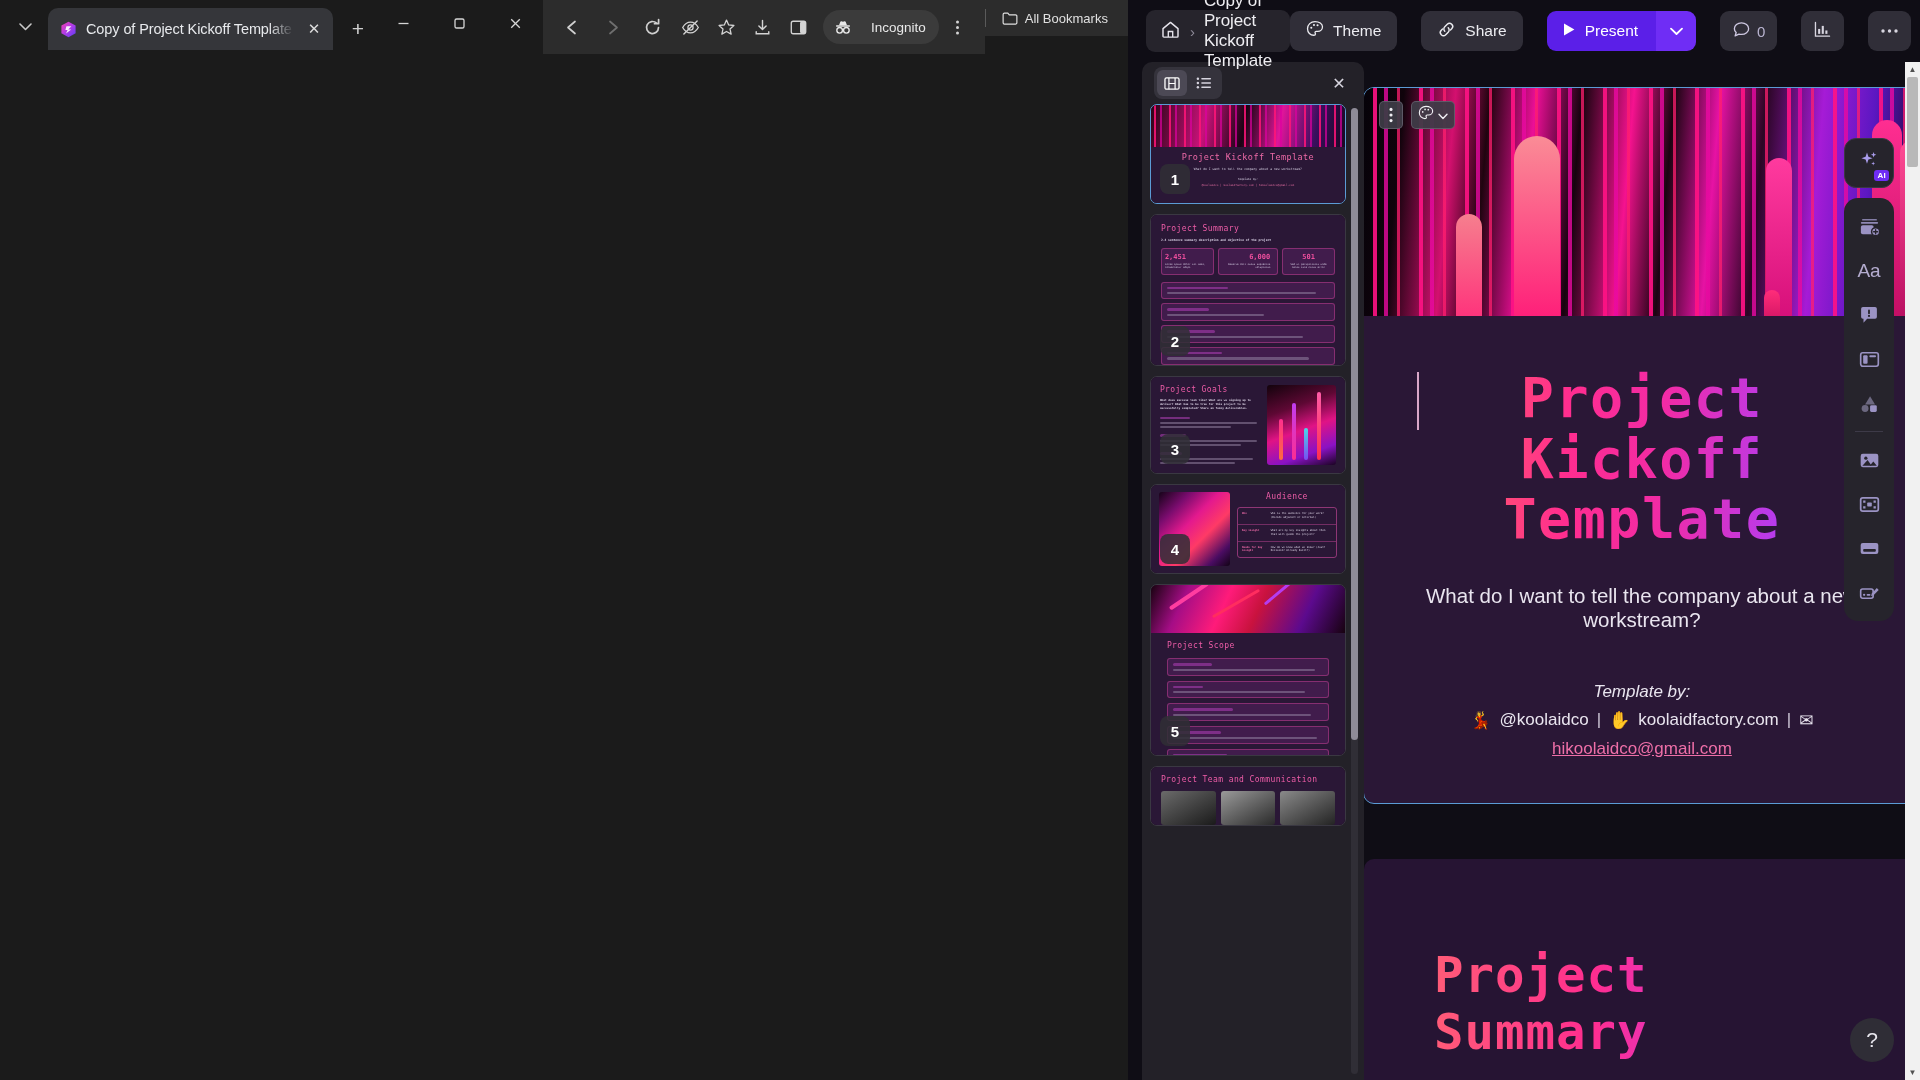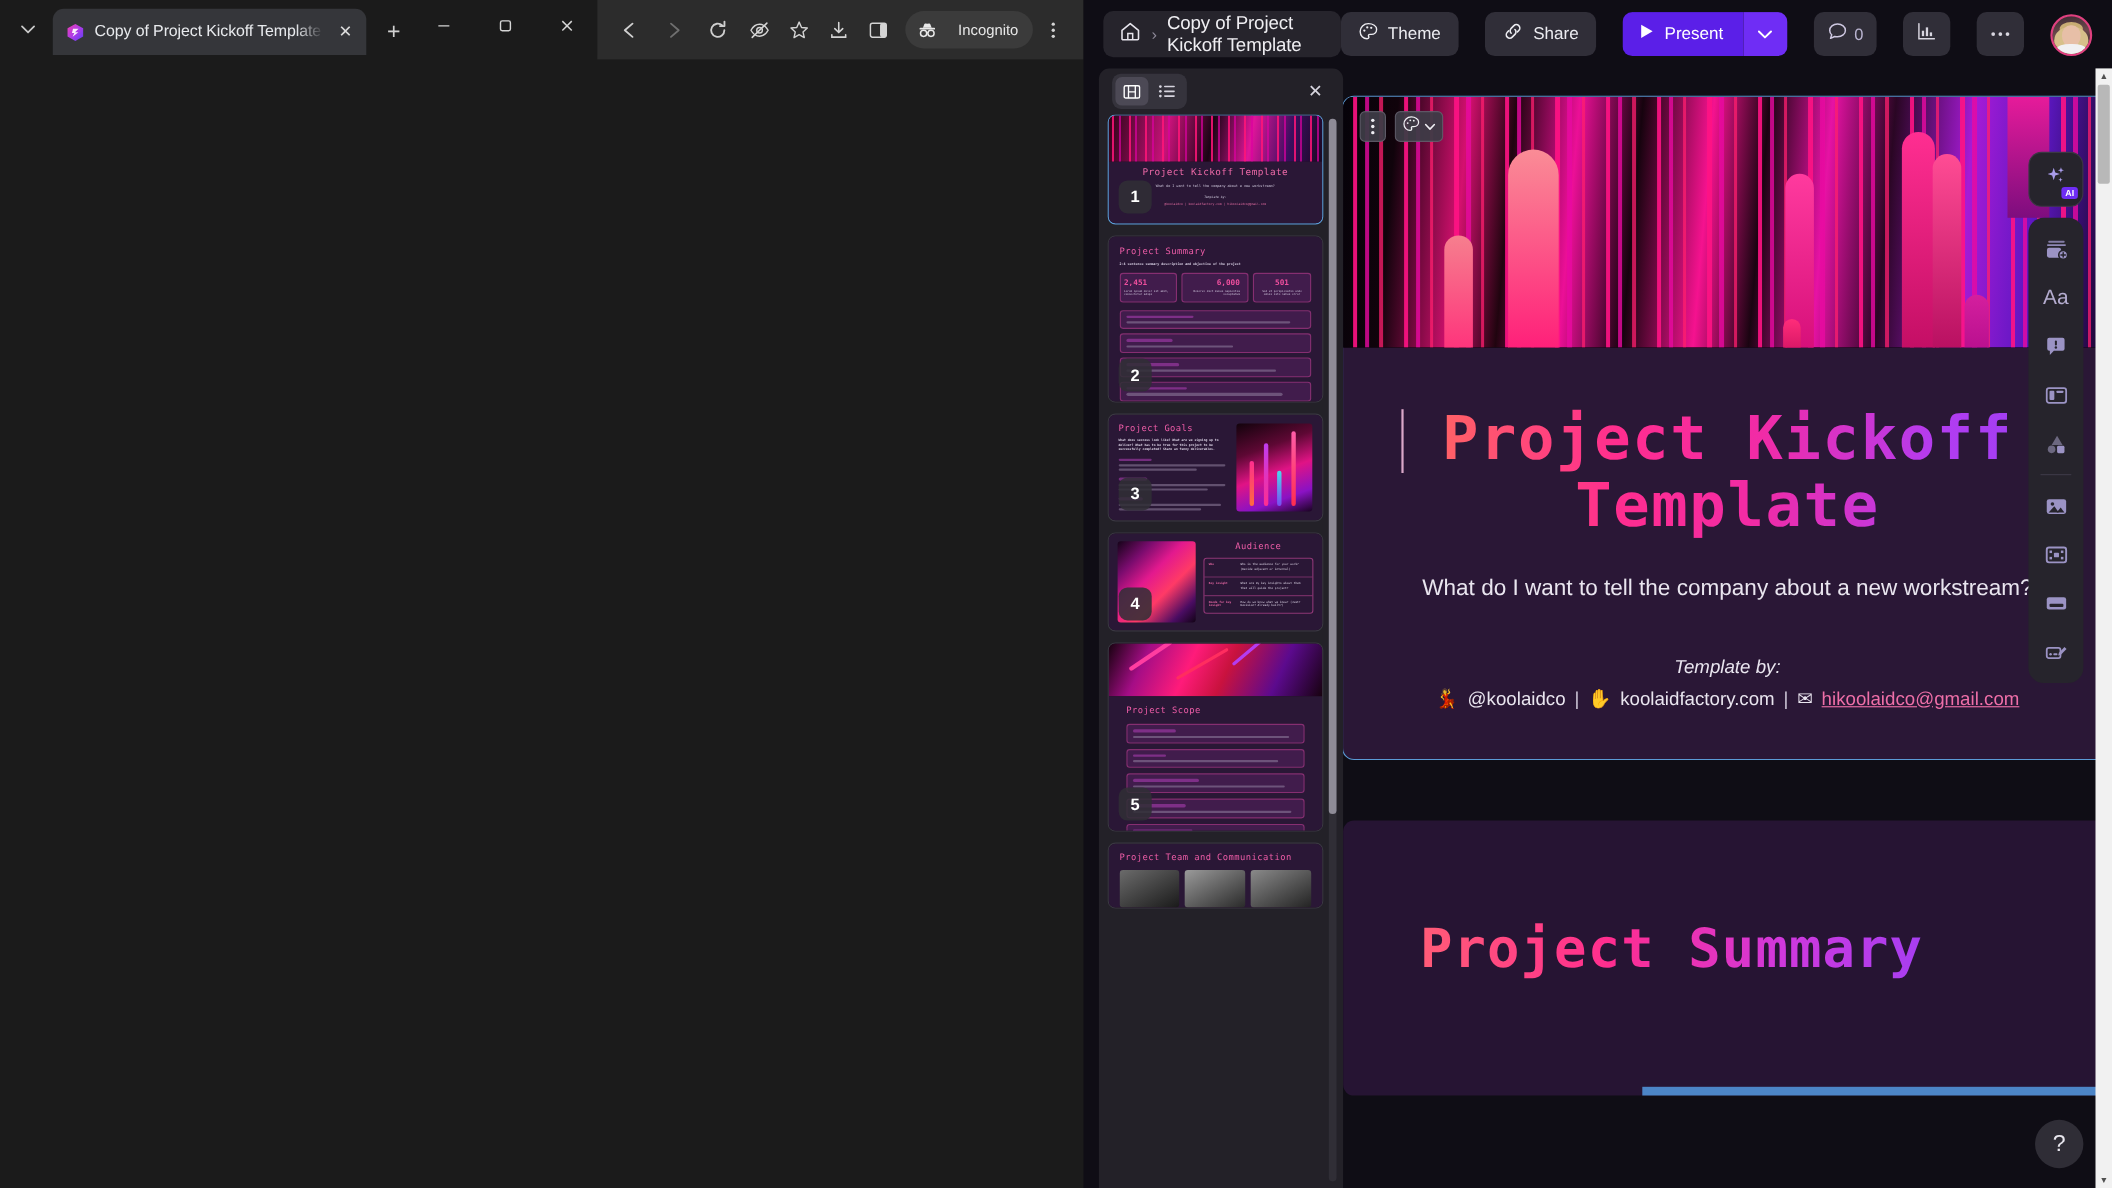--- a/index.html
+++ b/index.html
@@ -428,20 +428,29 @@
     </div>
     <div class="tb-icon">
       <svg width="17" height="17" viewBox="0 0 17 17">
           <circle cx="8.5" cy="3" r="1.5" fill="#d4d4d4"></circle>
           <circle cx="8.5" cy="8.5" r="1.5" fill="#d4d4d4"></circle>
           <circle cx="8.5" cy="14" r="1.5" fill="#d4d4d4"></circle>
         </svg>
     </div>
   </div>
 
+  <div class="bookmarkbar">
+    <div class="bm-sep"></div>
+    <div class="all-bookmarks">
+      <svg width="16" height="15" viewBox="0 0 17 15">
+        <path d="M1.2 3.2 A1.4 1.4 0 0 1 2.6 1.8 L6.2 1.8 L7.7 3.6 L14.4 3.6 A1.4 1.4 0 0 1 15.8 5 L15.8 12 A1.4 1.4 0 0 1 14.4 13.4 L2.6 13.4 A1.4 1.4 0 0 1 1.2 12 Z" stroke="#e0e0e0" stroke-width="1.25" fill="none" stroke-linejoin="round"></path>
+      </svg>
+      <span>All Bookmarks</span>
+    </div>
+  </div>
 
   <div class="app">
 
     <div class="app-header">
       <div class="breadcrumb">
         <span>
           <svg width="21" height="21" viewBox="0 0 21 21">
             <path d="M3 9.6 L10.5 3.4 L18 9.6 L18 17.2 A0.9 0.9 0 0 1 17.1 18.1 L3.9 18.1 A0.9 0.9 0 0 1 3 17.2 Z" stroke="#e6e4ec" stroke-width="1.45" fill="none" stroke-linejoin="round"></path>
             <path d="M8.3 18.1 L8.3 12.5 L12.7 12.5 L12.7 18.1" stroke="#e6e4ec" stroke-width="1.35" fill="none"></path>
           </svg>

